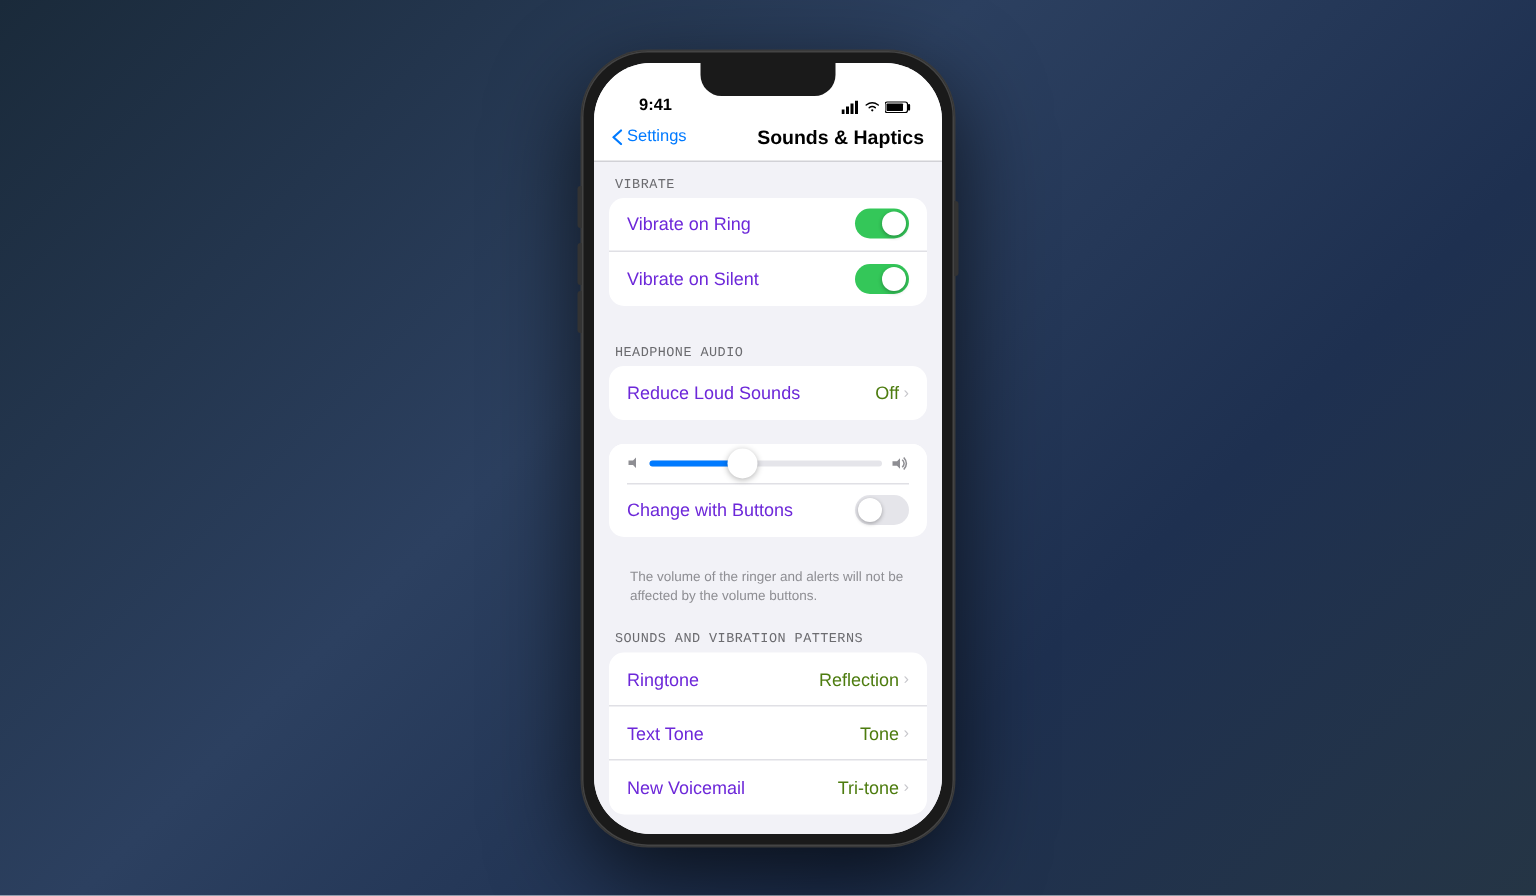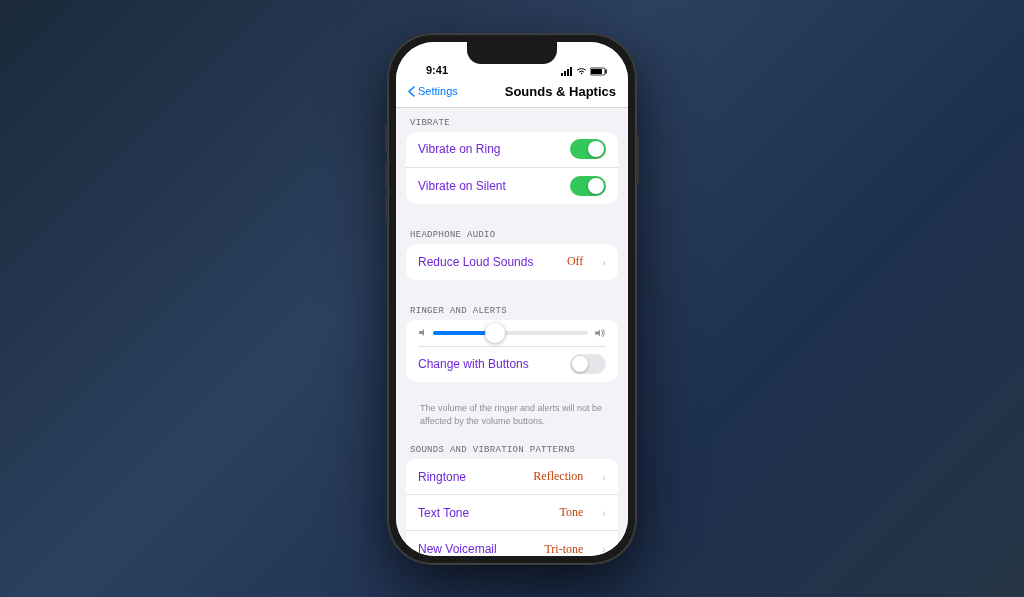--- a/index.html
+++ b/index.html
@@ -168,23 +168,22 @@
     }
 
     .row-label {
       flex: 1;
       font-size: 12px;
       color: #6d28d9;
     }
 
     .row-value {
       font-size: 12px;
-      color: #c2410c;
-      margin-right: 19px;
-      font-family: Liberation Serif, serif;
+      color: #4d7c0f;
+      margin-right: 3px;
     }
 
     .chevron {
       color: #c7c7cc;
       font-size: 11px;
     }
 
     
     .toggle {
       width: 36px;
@@ -335,21 +334,20 @@
 
       <div class="section-header">HEADPHONE AUDIO</div>
       <div class="settings-group">
         <div class="settings-row">
           <span class="row-label">Reduce Loud Sounds</span>
           <span class="row-value">Off</span>
           <span class="chevron">›</span>
         </div>
       </div>
 
-      <div class="section-header">RINGER AND ALERTS</div>
       <div class="settings-group">
         <div class="slider-row">
           <svg width="9" height="9" viewBox="0 0 9 9">
             <polygon points="1,3 4,3 6,1 6,8 4,6 1,6" fill="#8e8e93"></polygon>
           </svg>
           <div class="slider-track">
             <div class="slider-fill"></div>
             <div class="slider-thumb"></div>
           </div>
           <svg width="12" height="10" viewBox="0 0 12 10">

